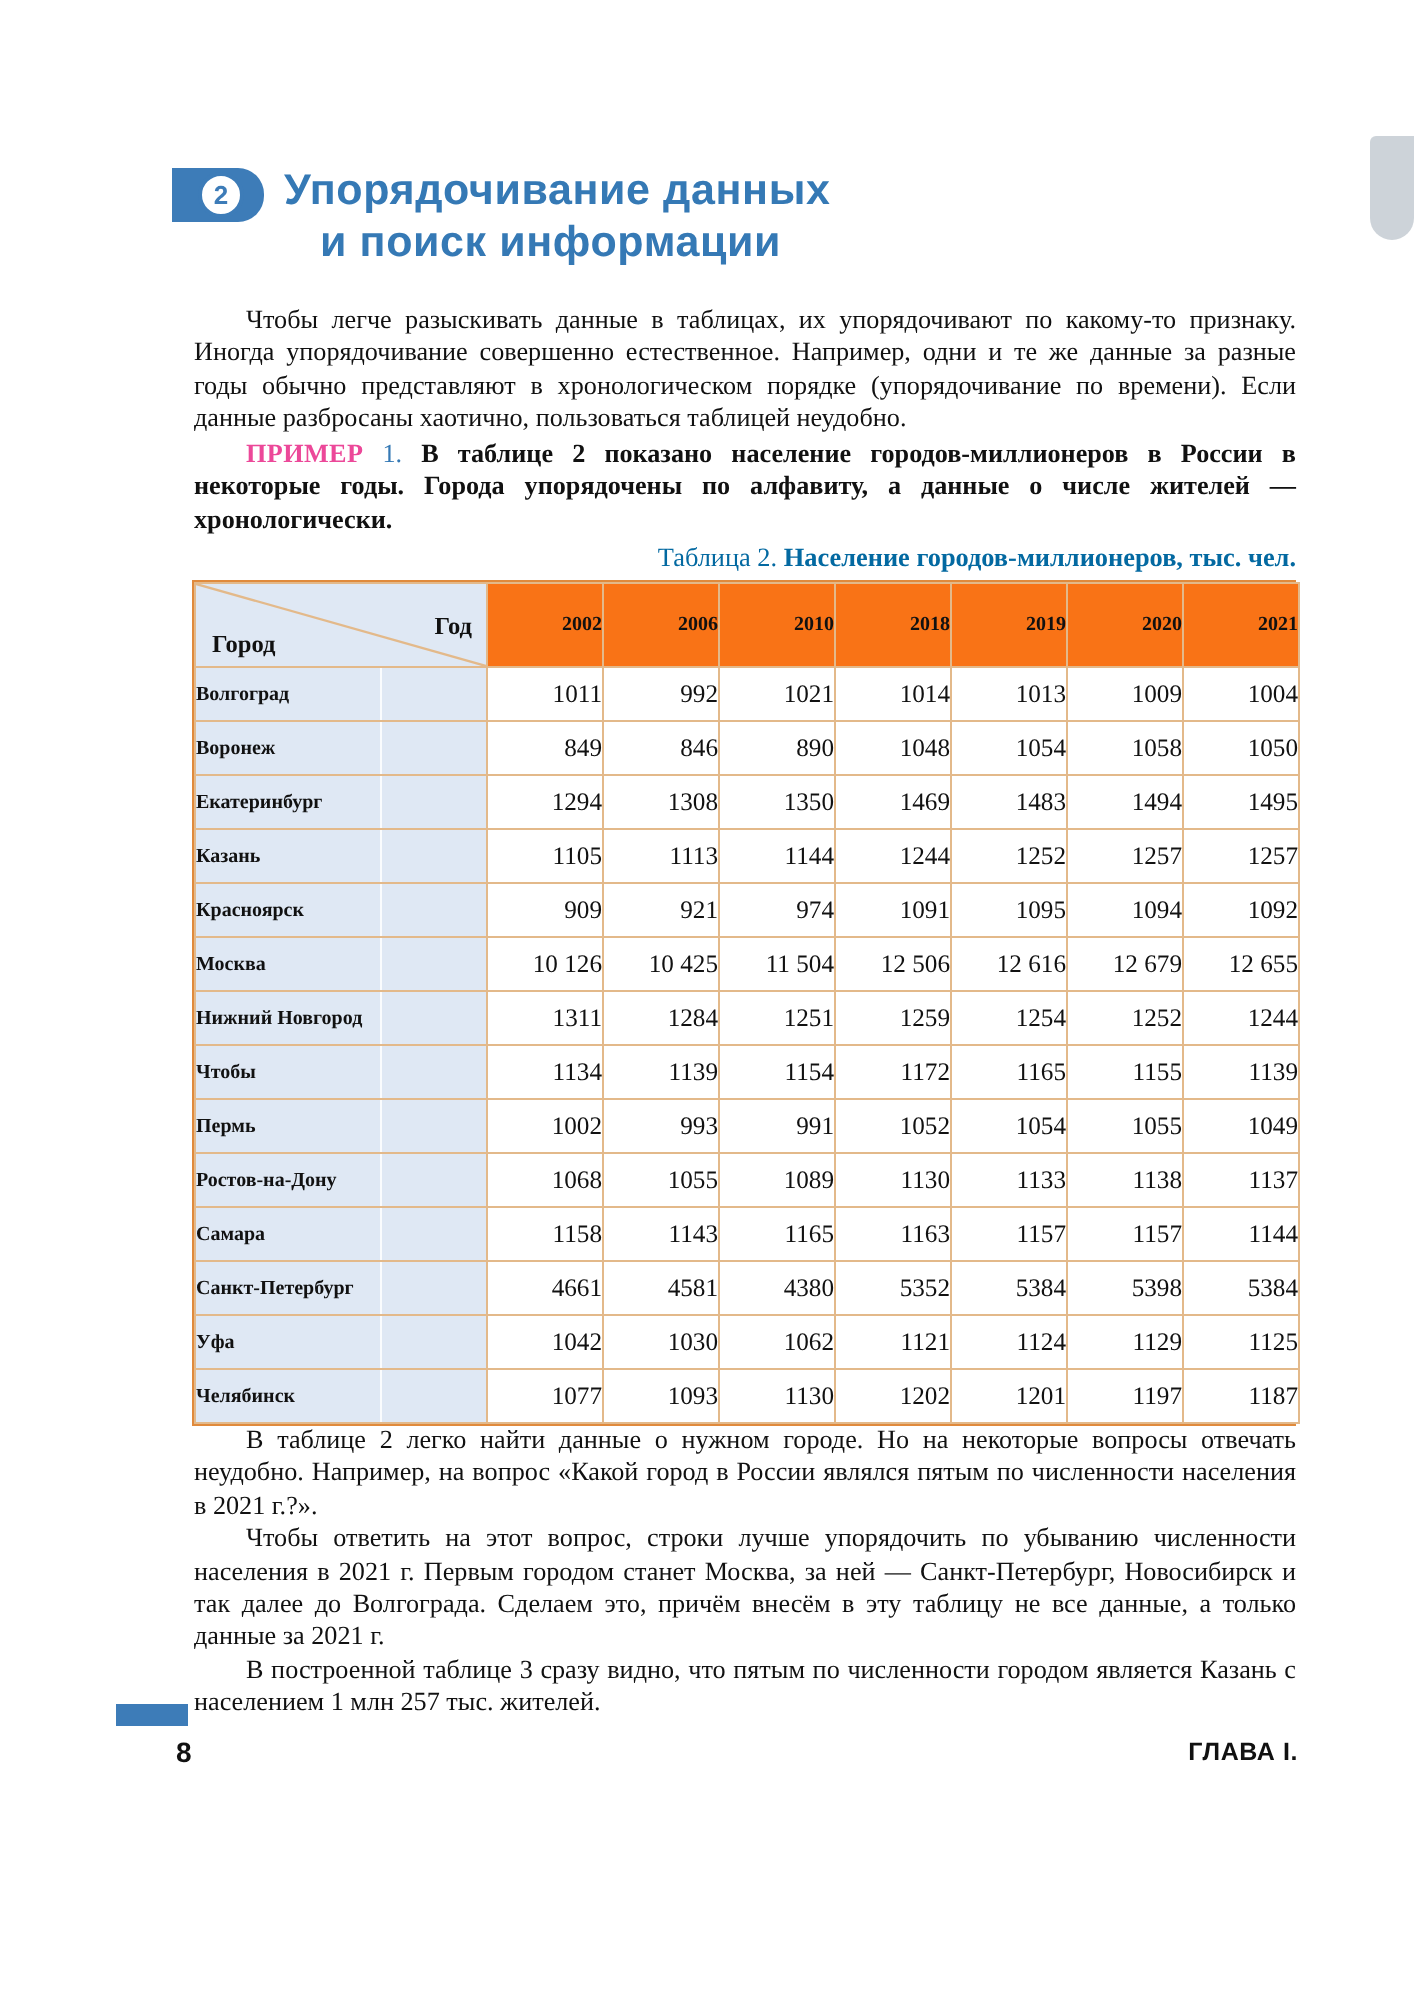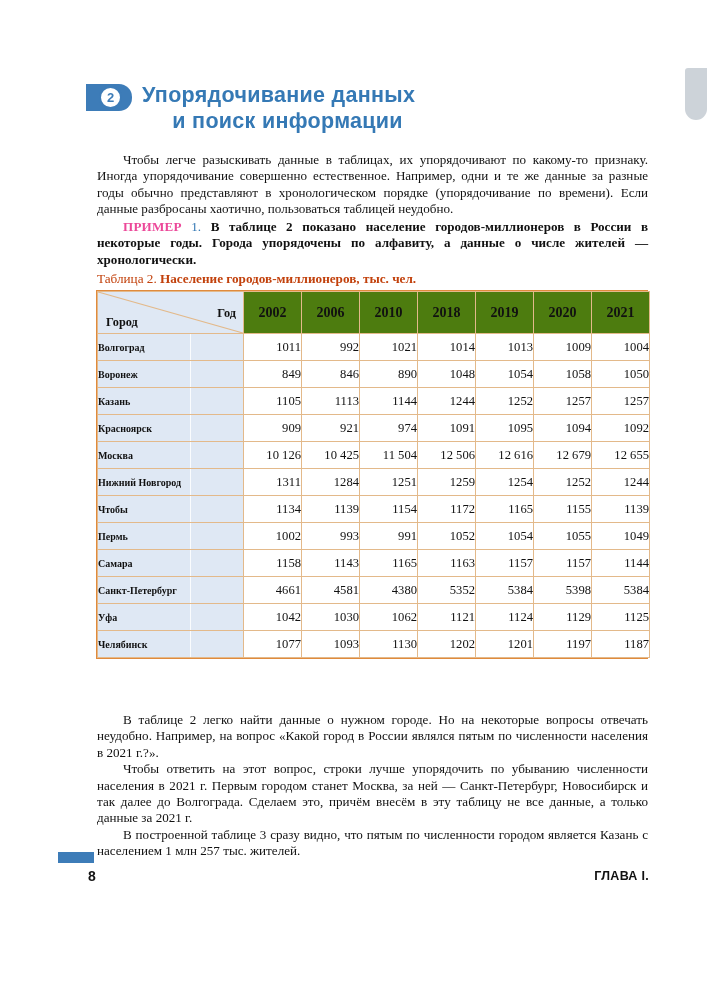--- a/index.html
+++ b/index.html
@@ -82,21 +82,20 @@
     text-align: center;
   }
   .heading-text {
     margin-left: 10px;
     font-family: "Liberation Sans", sans-serif;
     font-weight: bold;
     font-size: 21.5px;
     line-height: 26px;
     color: #3579b5;
     letter-spacing: 0.3px;
-    text-align: center;
   }
   .heading-line1 { display: block; }
   .heading-line2 { display: block; margin-left: 18px; }
 
   
   .body-block {
     position: absolute;
     left: 97px;
     width: 551px;
     font-size: 13.1px;
@@ -119,24 +118,24 @@
   #example-block .para { font-weight: bold; }
   #after-table-block { top: 712px; }
   #after-table-block .para { margin-top: 0; }
 
   
   .table-caption {
     position: absolute;
     left: 97px;
     top: 271px;
     width: 551px;
-    text-align: left;
+    text-align: right;
     font-size: 13.2px;
     font-weight: bold;
-    color: #c2410c;
+    color: #0369a1;
   }
   .table-caption .cap-lead { font-weight: normal; }
 
   
   .table-wrap {
     position: absolute;
     left: 96px;
     top: 290px;
     width: 552px;
     border: 1.4px solid #e08a3c;
@@ -185,24 +184,24 @@
     position: absolute;
     left: 8px;
     bottom: 3px;
     font-weight: bold;
     font-size: 12.3px;
     color: #111;
   }
 
   th.yearhead {
     height: 42px;
-    background: #4d7c0f;
-    font-weight: bold;
-    font-size: 14px;
-    text-align: center;
+    background: #f97316;
+    font-weight: bold;
+    font-size: 10px;
+    text-align: right;
     color: #111;
     vertical-align: middle;
   }
 
   td.city {
     height: 27px;
     background: #dfe8f4;
     font-weight: bold;
     font-size: 10px;
     padding-left: 8px;
@@ -334,20 +333,30 @@
             <td class="city">Воронеж</td>
             <td class="num">849</td>
             <td class="num">846</td>
             <td class="num">890</td>
             <td class="num">1048</td>
             <td class="num">1054</td>
             <td class="num">1058</td>
             <td class="num">1050</td>
           </tr>
           <tr>
+            <td class="city">Екатеринбург</td>
+            <td class="num">1294</td>
+            <td class="num">1308</td>
+            <td class="num">1350</td>
+            <td class="num">1469</td>
+            <td class="num">1483</td>
+            <td class="num">1494</td>
+            <td class="num">1495</td>
+          </tr>
+          <tr>
             <td class="city">Казань</td>
             <td class="num">1105</td>
             <td class="num">1113</td>
             <td class="num">1144</td>
             <td class="num">1244</td>
             <td class="num">1252</td>
             <td class="num">1257</td>
             <td class="num">1257</td>
           </tr>
           <tr>
@@ -394,20 +403,30 @@
             <td class="city">Пермь</td>
             <td class="num">1002</td>
             <td class="num">993</td>
             <td class="num">991</td>
             <td class="num">1052</td>
             <td class="num">1054</td>
             <td class="num">1055</td>
             <td class="num">1049</td>
           </tr>
           <tr>
+            <td class="city">Ростов-на-Дону</td>
+            <td class="num">1068</td>
+            <td class="num">1055</td>
+            <td class="num">1089</td>
+            <td class="num">1130</td>
+            <td class="num">1133</td>
+            <td class="num">1138</td>
+            <td class="num">1137</td>
+          </tr>
+          <tr>
             <td class="city">Самара</td>
             <td class="num">1158</td>
             <td class="num">1143</td>
             <td class="num">1165</td>
             <td class="num">1163</td>
             <td class="num">1157</td>
             <td class="num">1157</td>
             <td class="num">1144</td>
           </tr>
           <tr>

